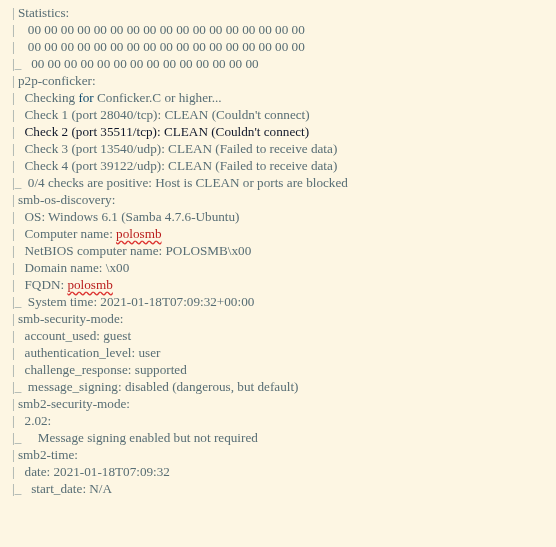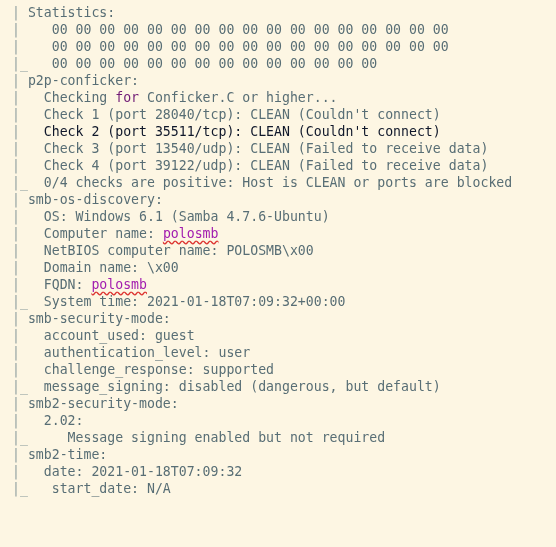--- a/index.html
+++ b/index.html
@@ -19,37 +19,38 @@
     height: 547px;
     box-sizing: border-box;
     background: #fdf6e3;
     padding: 4px 0 0 0;
     font-size: 13.2px;
     line-height: 17px;
     color: #586e75;
     white-space: pre;
     letter-spacing: 0px;
     overflow: hidden;
+    font-family: Liberation Serif, serif;
   }
   .line {
     height: 17px;
     white-space: pre;
     padding-left: 12px;
   }
   
   .pipe { color: #93a1a1; }
   
   .txt { color: #586e75; }
   
   .teal { color: #0f172a; }
   
-  .kw { color: #701a75; }
+  .kw { color: #0c4a6e; }
   
   .squiggle {
-    color: #a21caf;
+    color: #b91c1c;
     text-decoration: underline wavy #dc322f;
     text-decoration-skip-ink: none;
     -webkit-text-decoration: underline wavy #dc322f;
     text-underline-offset: 2px;
   }
 </style>
 </head>
 <body>
 
 <div id="terminal"><div class="line"><span class="pipe">|</span><span class="txt"> Statistics:</span></div><div class="line"><span class="pipe">|</span><span class="txt">    00 00 00 00 00 00 00 00 00 00 00 00 00 00 00 00 00</span></div><div class="line"><span class="pipe">|</span><span class="txt">    00 00 00 00 00 00 00 00 00 00 00 00 00 00 00 00 00</span></div><div class="line"><span class="pipe">|_</span><span class="txt">   00 00 00 00 00 00 00 00 00 00 00 00 00 00</span></div><div class="line"><span class="pipe">|</span><span class="txt"> p2p-conficker:</span></div><div class="line"><span class="pipe">|</span><span class="txt">   Checking </span><span class="kw">for</span><span class="txt"> Conficker.C or higher...</span></div><div class="line"><span class="pipe">|</span><span class="txt">   Check 1 (port 28040/tcp): CLEAN (Couldn't connect)</span></div><div class="line"><span class="pipe">|</span><span class="teal">   Check 2 (port 35511/tcp): CLEAN (Couldn't connect)</span></div><div class="line"><span class="pipe">|</span><span class="txt">   Check 3 (port 13540/udp): CLEAN (Failed to receive data)</span></div><div class="line"><span class="pipe">|</span><span class="txt">   Check 4 (port 39122/udp): CLEAN (Failed to receive data)</span></div><div class="line"><span class="pipe">|_</span><span class="txt">  0/4 checks are positive: Host is CLEAN or ports are blocked</span></div><div class="line"><span class="pipe">|</span><span class="txt"> smb-os-discovery:</span></div><div class="line"><span class="pipe">|</span><span class="txt">   OS: Windows 6.1 (Samba 4.7.6-Ubuntu)</span></div><div class="line"><span class="pipe">|</span><span class="txt">   Computer name: </span><span class="squiggle">polosmb</span></div><div class="line"><span class="pipe">|</span><span class="txt">   NetBIOS computer name: POLOSMB\x00</span></div><div class="line"><span class="pipe">|</span><span class="txt">   Domain name: \x00</span></div><div class="line"><span class="pipe">|</span><span class="txt">   FQDN: </span><span class="squiggle">polosmb</span></div><div class="line"><span class="pipe">|_</span><span class="txt">  System time: 2021-01-18T07:09:32+00:00</span></div><div class="line"><span class="pipe">|</span><span class="txt"> smb-security-mode:</span></div><div class="line"><span class="pipe">|</span><span class="txt">   account_used: guest</span></div><div class="line"><span class="pipe">|</span><span class="txt">   authentication_level: user</span></div><div class="line"><span class="pipe">|</span><span class="txt">   challenge_response: supported</span></div><div class="line"><span class="pipe">|_</span><span class="txt">  message_signing: disabled (dangerous, but default)</span></div><div class="line"><span class="pipe">|</span><span class="txt"> smb2-security-mode:</span></div><div class="line"><span class="pipe">|</span><span class="txt">   2.02:</span></div><div class="line"><span class="pipe">|_</span><span class="txt">     Message signing enabled but not required</span></div><div class="line"><span class="pipe">|</span><span class="txt"> smb2-time:</span></div><div class="line"><span class="pipe">|</span><span class="txt">   date: 2021-01-18T07:09:32</span></div><div class="line"><span class="pipe">|_</span><span class="txt">   start_date: N/A</span></div></div>

